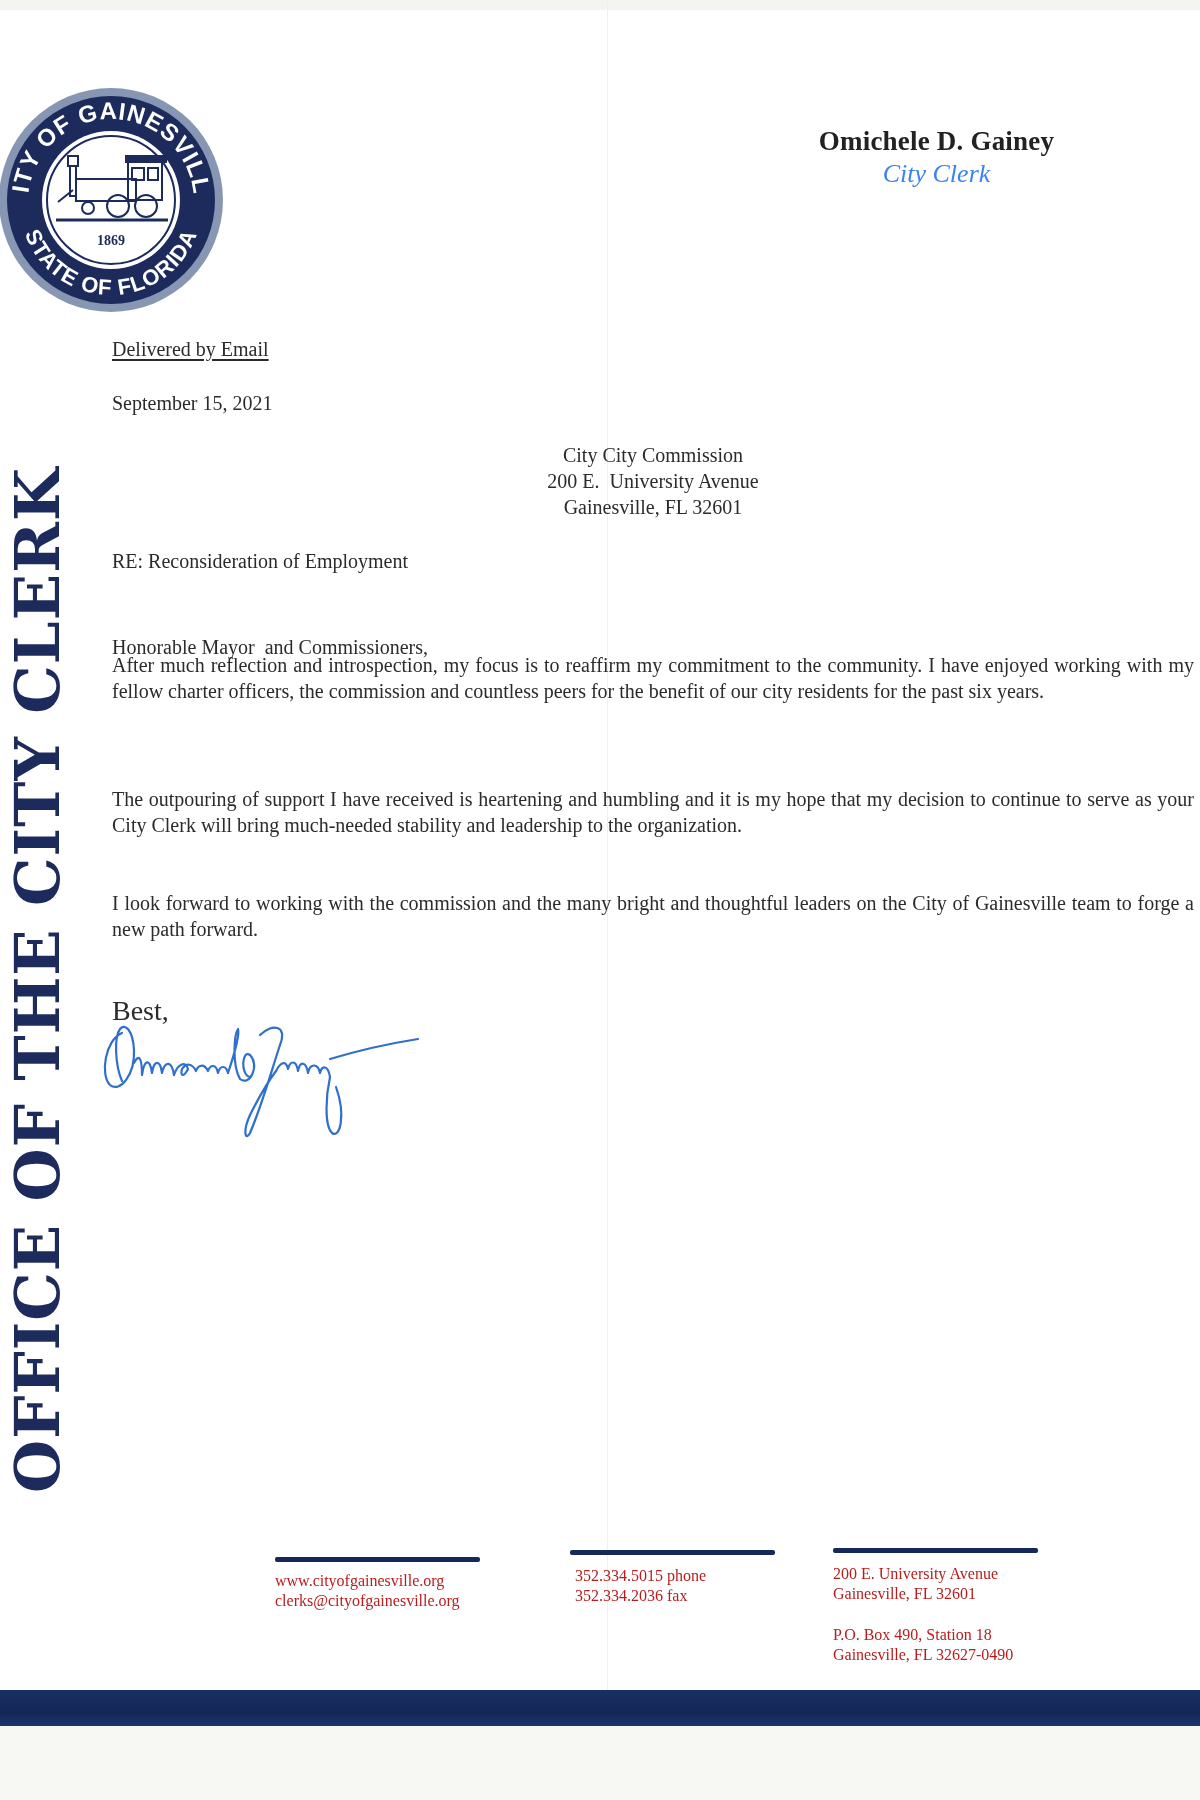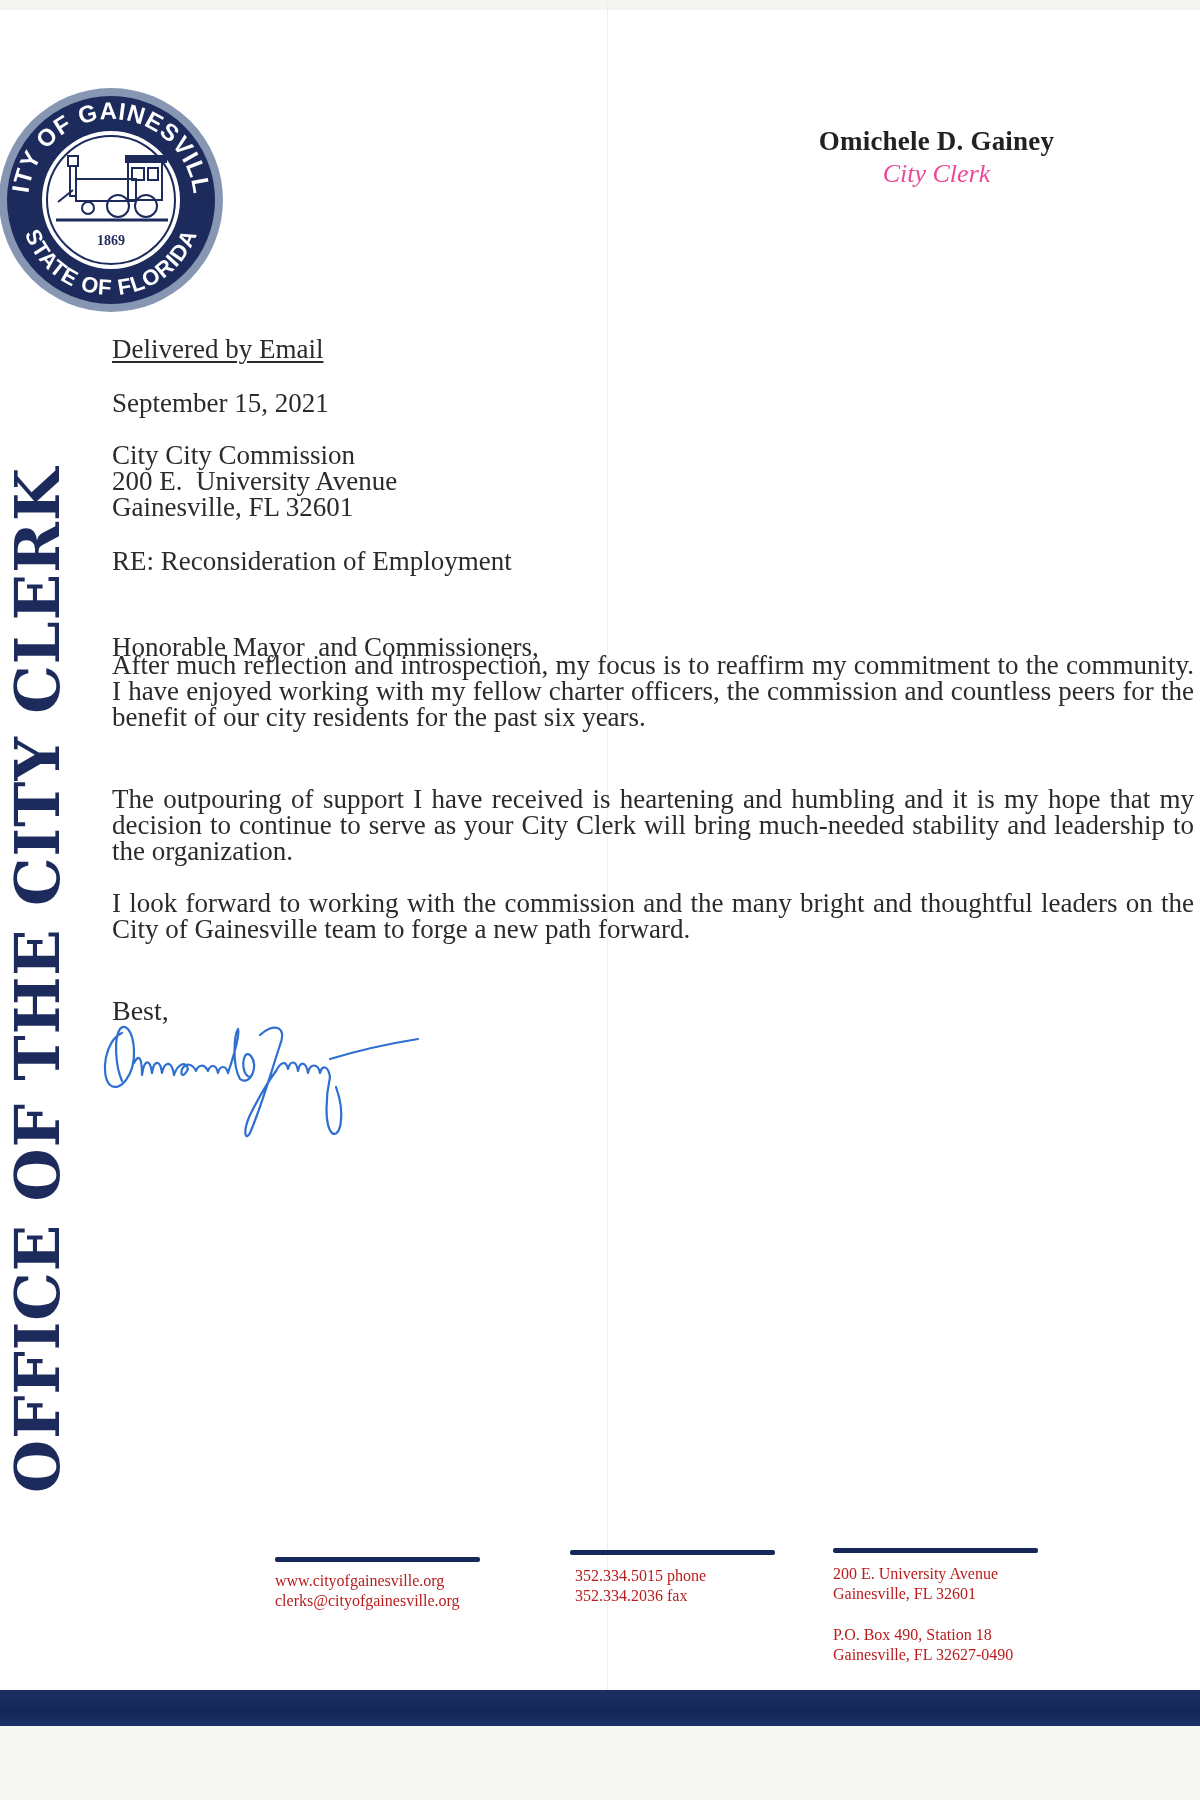--- a/index.html
+++ b/index.html
@@ -9,35 +9,35 @@
     font-family:"Liberation Serif","DejaVu Serif",serif;
     color:#2b2b2b;
   }
   .topstrip { position:absolute; left:0; top:0; width:1200px; height:10px; background:#f4f4f1; }
   .crease { position:absolute; left:607px; top:0; width:1px; height:1690px; background:#efefef; }
 
   .seal { position:absolute; left:-2px; top:84px; width:226px; height:230px; }
 
   .header-block { position:absolute; left:764px; top:124px; width:345px; text-align:center; }
   .header-name { font-weight:bold; font-size:27px; color:#222; line-height:34px; letter-spacing:0.2px; }
-  .header-title { font-style:italic; font-size:26px; color:#ec4899; line-height:32px; }
+  .header-title { font-style:italic; font-size:26px; color:#3b82f6; line-height:32px; }
 
   .vertical-title {
     position:absolute; left:-582px; top:945px; width:1240px; height:70px;
     transform:rotate(-90deg); transform-origin:center center;
     font-family:"DejaVu Serif","Liberation Serif",serif;
     font-weight:bold; font-size:61px; color:#1c2a5c; letter-spacing:1px;
     text-align:center; line-height:70px; white-space:nowrap;
   }
 
-  .letter { position:absolute; left:112px; width:1082px; font-size:27px; line-height:26px; color:#2b2b2b; }
+  .letter { position:absolute; left:112px; width:1082px; font-size:20px; line-height:26px; color:#2b2b2b; }
   .delivered { top:336px; text-decoration:underline; text-underline-offset:3px; }
   .date { top:390px; }
   .addr { top:442px; }
-  .addr div { line-height:26px; }
+  .addr div { line-height:26px;text-align:center; }
   .re { top:548px; }
   .salutation { top:634px; }
   .para { text-align:justify; text-align-last:left; }
   .p1 { top:652px; }
   .p2 { top:786px; }
   .p3 { top:890px; }
   .closing { top:998px; font-size:28px; }
 
   .signature { position:absolute; left:100px; top:1015px; width:330px; height:130px; }
 

